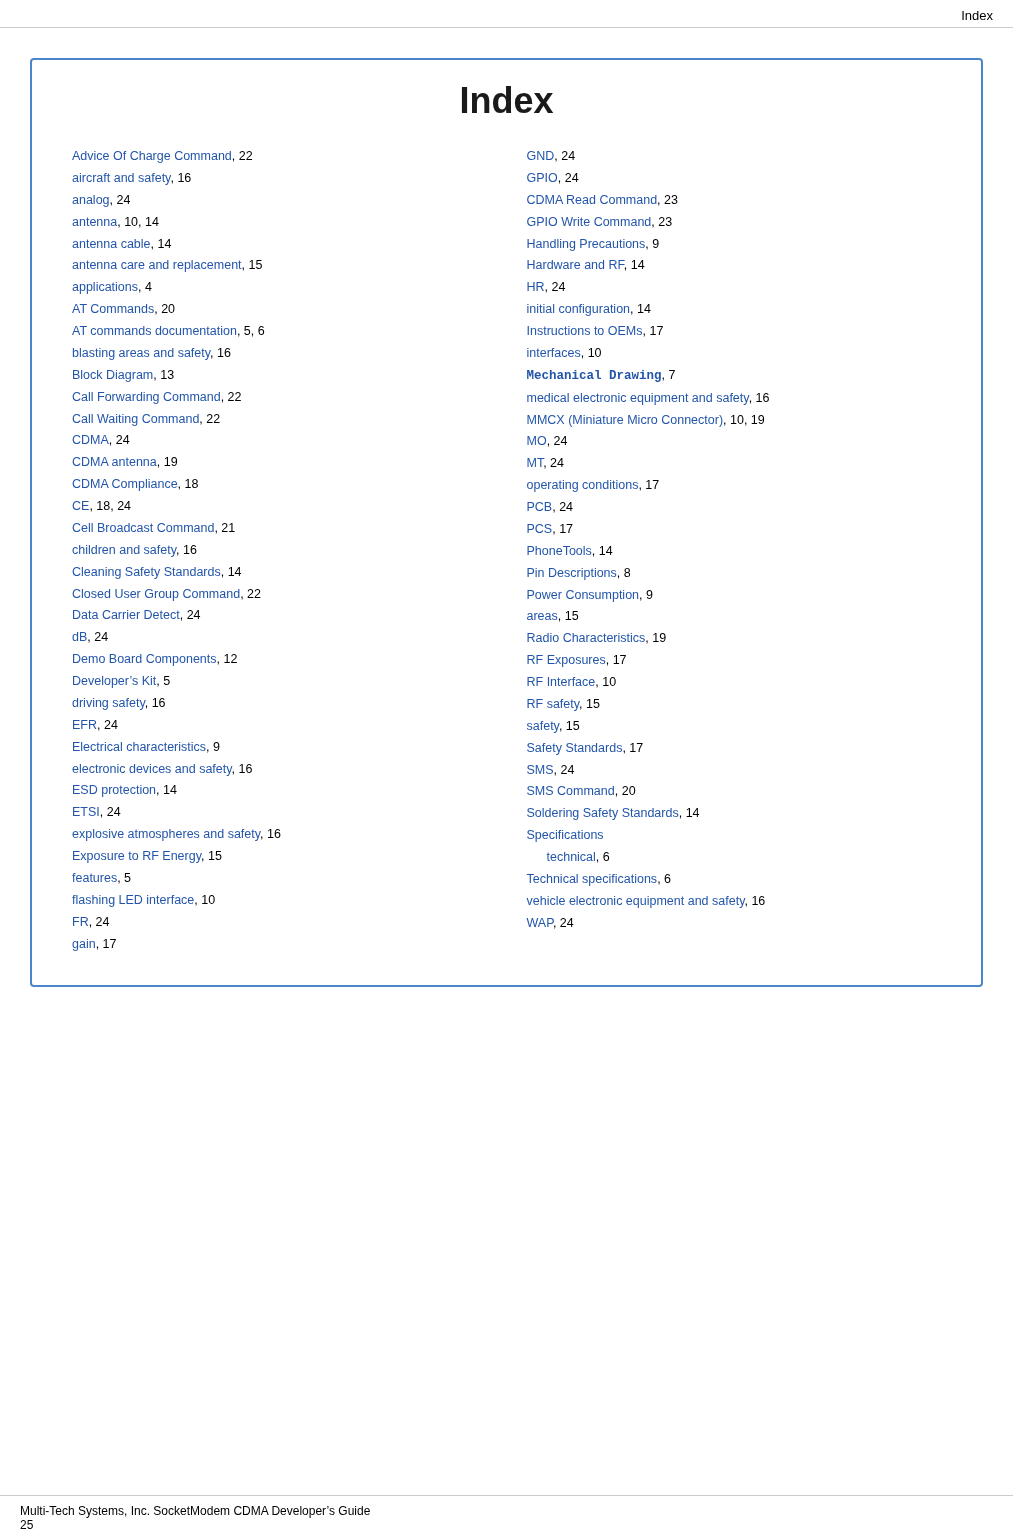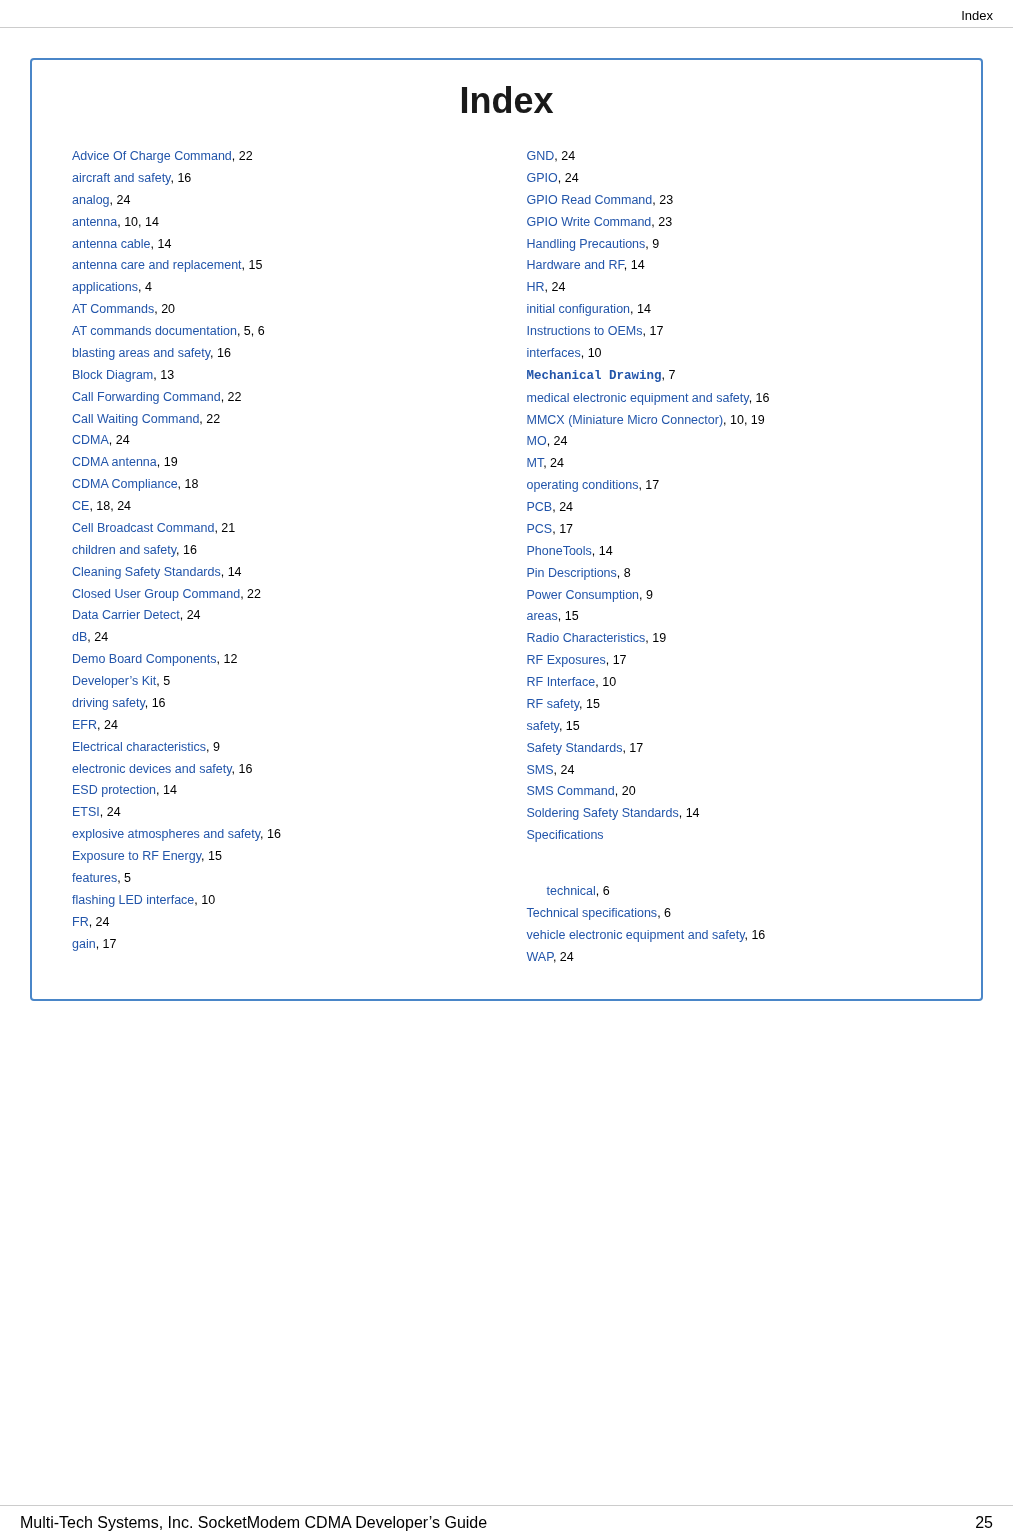--- a/index.html
+++ b/index.html
@@ -70,33 +70,33 @@
     }
 
     .index-entry .bold-link {
       color: #2255aa;
       font-weight: bold;
       font-family: Liberation Mono, monospace;
     }
 
     .indent {
       padding-left: 20px;
-      margin-top: 34px;
     }
 
     .page-footer {
       position: absolute;
       bottom: 0;
       left: 0;
       right: 0;
       padding: 8px 20px;
       border-top: 1px solid #ccc;
       display: flex;
       justify-content: space-between;
-      font-size: 16px;
+      font-size: 12px;
+      flex-direction: column;
     }
   </style>
 </head>
 <body>
 
 <div>
   <div class="page-header">
     <span>Index</span>
   </div>
 </div>
@@ -143,21 +143,21 @@
           <span class="index-entry"><a class="link" href="#">Exposure to RF Energy</a><span class="num">, 15</span></span>
           <span class="index-entry"><a class="link" href="#">features</a><span class="num">, 5</span></span>
           <span class="index-entry"><a class="link" href="#">flashing LED interface</a><span class="num">, 10</span></span>
           <span class="index-entry"><a class="link" href="#">FR</a><span class="num">, 24</span></span>
           <span class="index-entry"><a class="link" href="#">gain</a><span class="num">, 17</span></span>
         </div>
 
       <div class="index-col" id="right-col">
           <span class="index-entry"><a class="link" href="#">GND</a><span class="num">, 24</span></span>
           <span class="index-entry"><a class="link" href="#">GPIO</a><span class="num">, 24</span></span>
-          <span class="index-entry"><a class="link" href="#">GPIO Read Command</a><span class="num">, 23</span></span>
+          <span class="index-entry"><a class="link" href="#">CDMA Read Command</a><span class="num">, 23</span></span>
           <span class="index-entry"><a class="link" href="#">GPIO Write Command</a><span class="num">, 23</span></span>
           <span class="index-entry"><a class="link" href="#">Handling Precautions</a><span class="num">, 9</span></span>
           <span class="index-entry"><a class="link" href="#">Hardware and RF</a><span class="num">, 14</span></span>
           <span class="index-entry"><a class="link" href="#">HR</a><span class="num">, 24</span></span>
           <span class="index-entry"><a class="link" href="#">initial configuration</a><span class="num">, 14</span></span>
           <span class="index-entry"><a class="link" href="#">Instructions to OEMs</a><span class="num">, 17</span></span>
           <span class="index-entry"><a class="link" href="#">interfaces</a><span class="num">, 10</span></span>
           <span class="index-entry"><a class="bold-link" href="#">Mechanical Drawing</a><span class="num">, 7</span></span>
           <span class="index-entry"><a class="link" href="#">medical electronic equipment and safety</a><span class="num">, 16</span></span>
           <span class="index-entry"><a class="link" href="#">MMCX (Miniature Micro Connector)</a><span class="num">, 10, 19</span></span>

